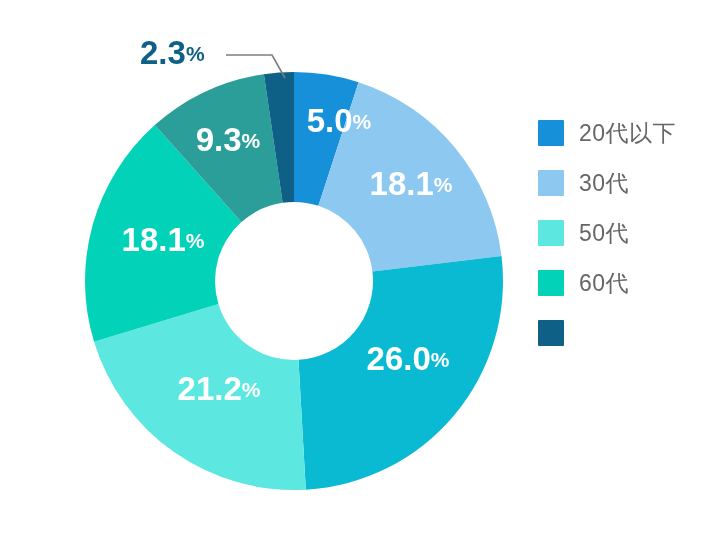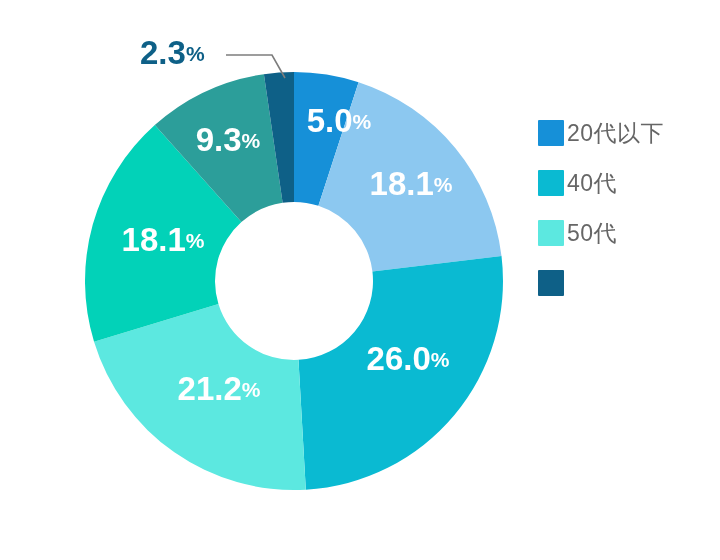--- a/index.html
+++ b/index.html
@@ -67,21 +67,21 @@
     align-items: center;
     height: 50px;
   }
   .legend-swatch {
     width: 26px;
     height: 26px;
     flex: 0 0 26px;
     border-radius: 1px;
   }
   .legend-text {
-    margin-left: 3px;
+    margin-left: 15px;
     font-family: "Liberation Sans", "DejaVu Sans", sans-serif;
     font-size: 23px;
     color: #666666;
     white-space: nowrap;
     letter-spacing: 0.5px;
   }
 </style>
 </head>
 <body>
 
@@ -110,25 +110,29 @@
         <text x="140" y="55" class="callout-label"><tspan>2.3</tspan><tspan class="callout-label-pct">%</tspan></text>
       </g>
   </svg>
 
   <div id="legend">
       <div class="legend-row">
         <span class="legend-swatch" style="background: rgb(22, 144, 216);"></span>
         <span class="legend-text">20代以下</span>
       </div>
       <div class="legend-row">
-        <span class="legend-swatch" style="background: rgb(10, 186, 210);"></span>
-        <span class="legend-text">40代</span>
+        <span class="legend-swatch" style="background: rgb(140, 200, 240);"></span>
+        <span class="legend-text">30代</span>
       </div>
       <div class="legend-row">
         <span class="legend-swatch" style="background: rgb(92, 232, 224);"></span>
         <span class="legend-text">50代</span>
+      </div>
+      <div class="legend-row">
+        <span class="legend-swatch" style="background: rgb(2, 210, 184);"></span>
+        <span class="legend-text">60代</span>
       </div>
       <div class="legend-row">
         <span class="legend-swatch" style="background: rgb(14, 96, 135);"></span>
       </div>
     </div>
 
 </div>
 
 </body></html>

